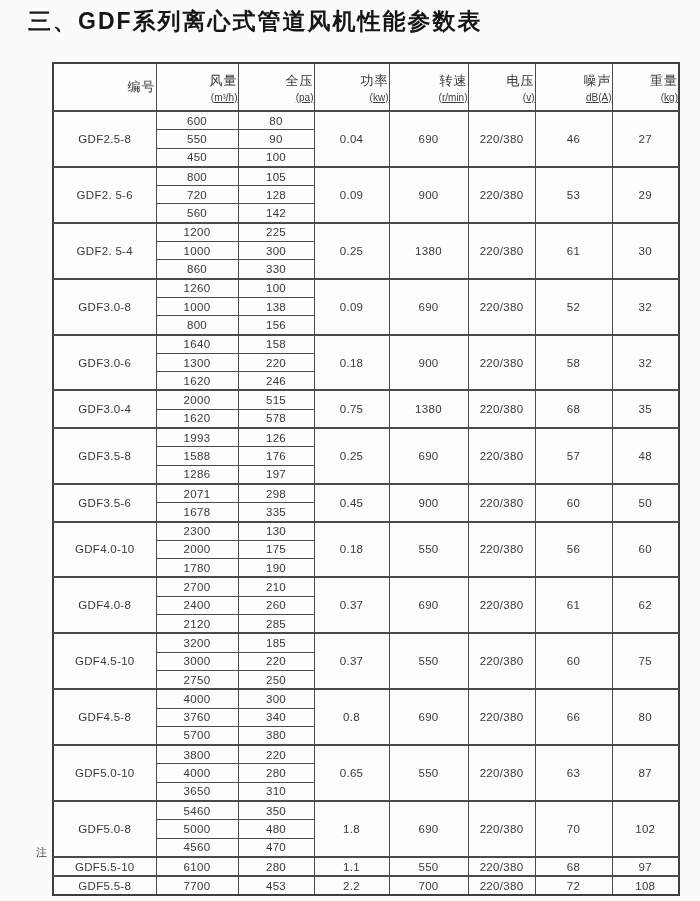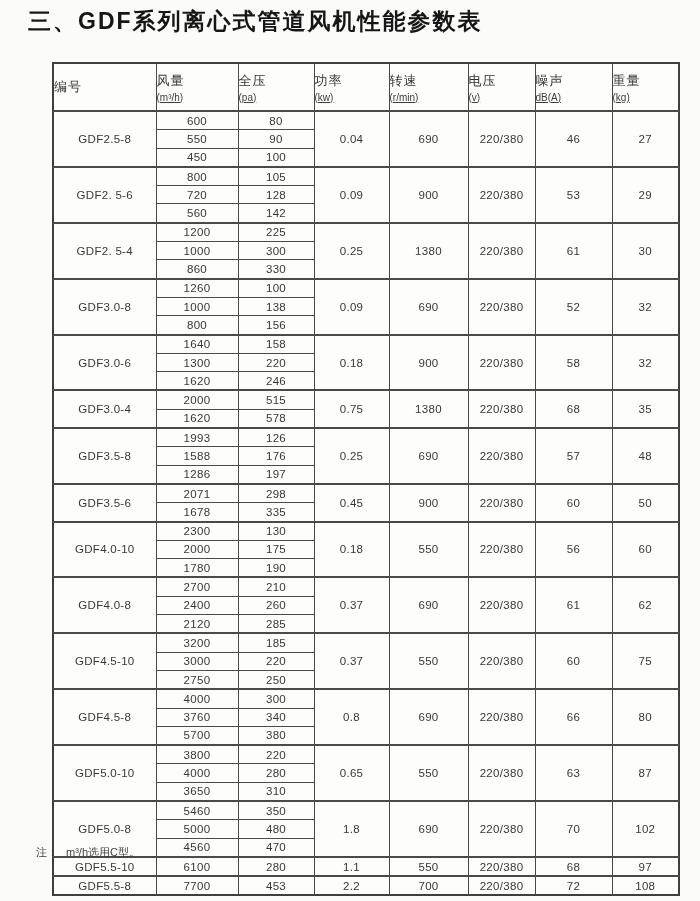--- a/index.html
+++ b/index.html
@@ -34,21 +34,21 @@
     border-collapse: collapse;
     table-layout: fixed;
     border: 2px solid #3f3f3f;
     background: #fdfdfc;
   }
   .spec-table th {
     border: 1px solid #4a4a4a;
     border-bottom-width: 2px;
     height: 46px;
     font-weight: normal;
-    text-align: left;
+    text-align: right;
     vertical-align: middle;
     padding: 0;
     color: #333;
   }
   .spec-table th .h-label {
     font-size: 13px;
     letter-spacing: 1px;
   }
   .spec-table th .h-unit {
     font-size: 10px;
@@ -407,15 +407,14 @@
         <td>220/380</td>
         <td>72</td>
         <td>108</td>
       </tr>
     </tbody>
 </table>
 
 <div class="footnote">
   <span class="note-label">注：</span>
   <div class="note-lines">
-    <div class="note-line">m³/h选用C型。</div>
   </div>
 </div>
 
 </body></html>

